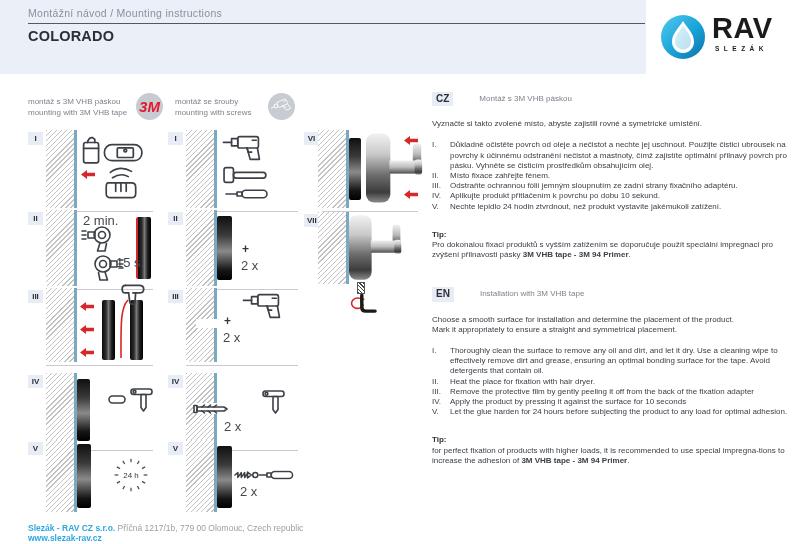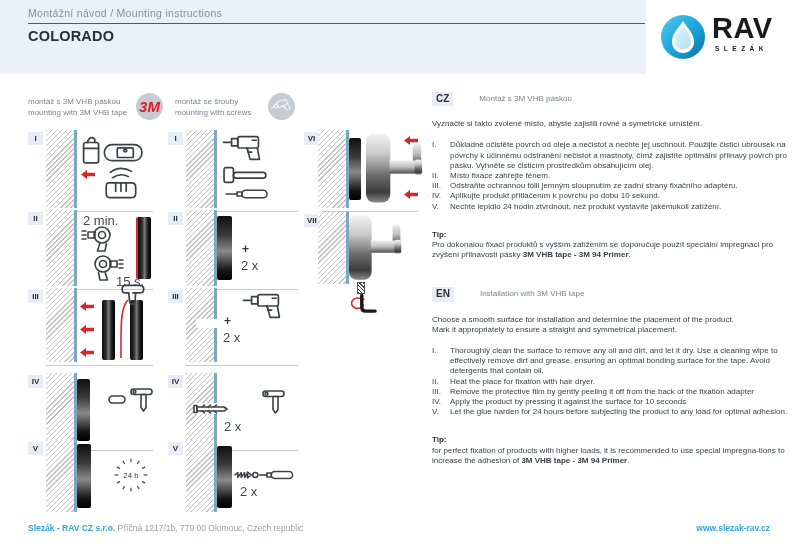--- a/index.html
+++ b/index.html
@@ -63,21 +63,21 @@
   .intro{margin-bottom:11px;}
   .li{display:flex;}
   .inum{width:18px;flex:none;}
   .itext{flex:1;}
   .tip{margin-top:18px;}
   .tip .tlabel{font-weight:bold;color:#2b2f36;}
   .gap-en{height:27px;}
 
   
   .footer{position:absolute;left:28px;right:30px;top:523px;display:flex;
-          justify-content:space-between;font-size:8.5px;}
+          justify-content:space-between;font-size:8.5px;flex-direction:column;}
   .blue{color:#2fa8df;font-weight:bold;}
   .gray{color:#9aa0a6;font-weight:normal;}
 </style>
 </head>
 <body>
 
 <svg width="0" height="0" style="position:absolute" aria-hidden="true">
   <defs>
     <linearGradient id="gdrop" x1="0" y1="0" x2="1" y2="1">
       <stop offset="0" stop-color="#54c9ef"></stop>
@@ -232,21 +232,21 @@
     <span class="stepnum">II</span>
     <div class="wall"></div>
     <div class="lab" style="left:55px;top:3px">2 min.</div>
     <svg class="icon stroke" style="left:53px;top:13px" width="36" height="30" viewBox="0 0 36 30">
         <use href="#sym-dryer"></use>
       </svg>
     <div class="bar redfilm" style="left:108px;top:7px;width:13px;height:62px"></div>
     <svg class="icon stroke flip" style="left:60px;top:42px" width="36" height="30" viewBox="0 0 36 30">
         <use href="#sym-dryer"></use>
       </svg>
-    <div class="lab" style="left:88px;top:64px">15 s.</div>
+    <div class="lab" style="left:88px;top:45px">15 s.</div>
   </div>
 
   <div class="step c1 r3 sep">
     <span class="stepnum">III</span>
     <div class="wall"></div>
     <svg class="icon" style="left:52px;top:14px" width="14" height="9">
         <use href="#sym-arrowL"></use>
       </svg>
     <svg class="icon" style="left:52px;top:37px" width="14" height="9">
         <use href="#sym-arrowL"></use>

